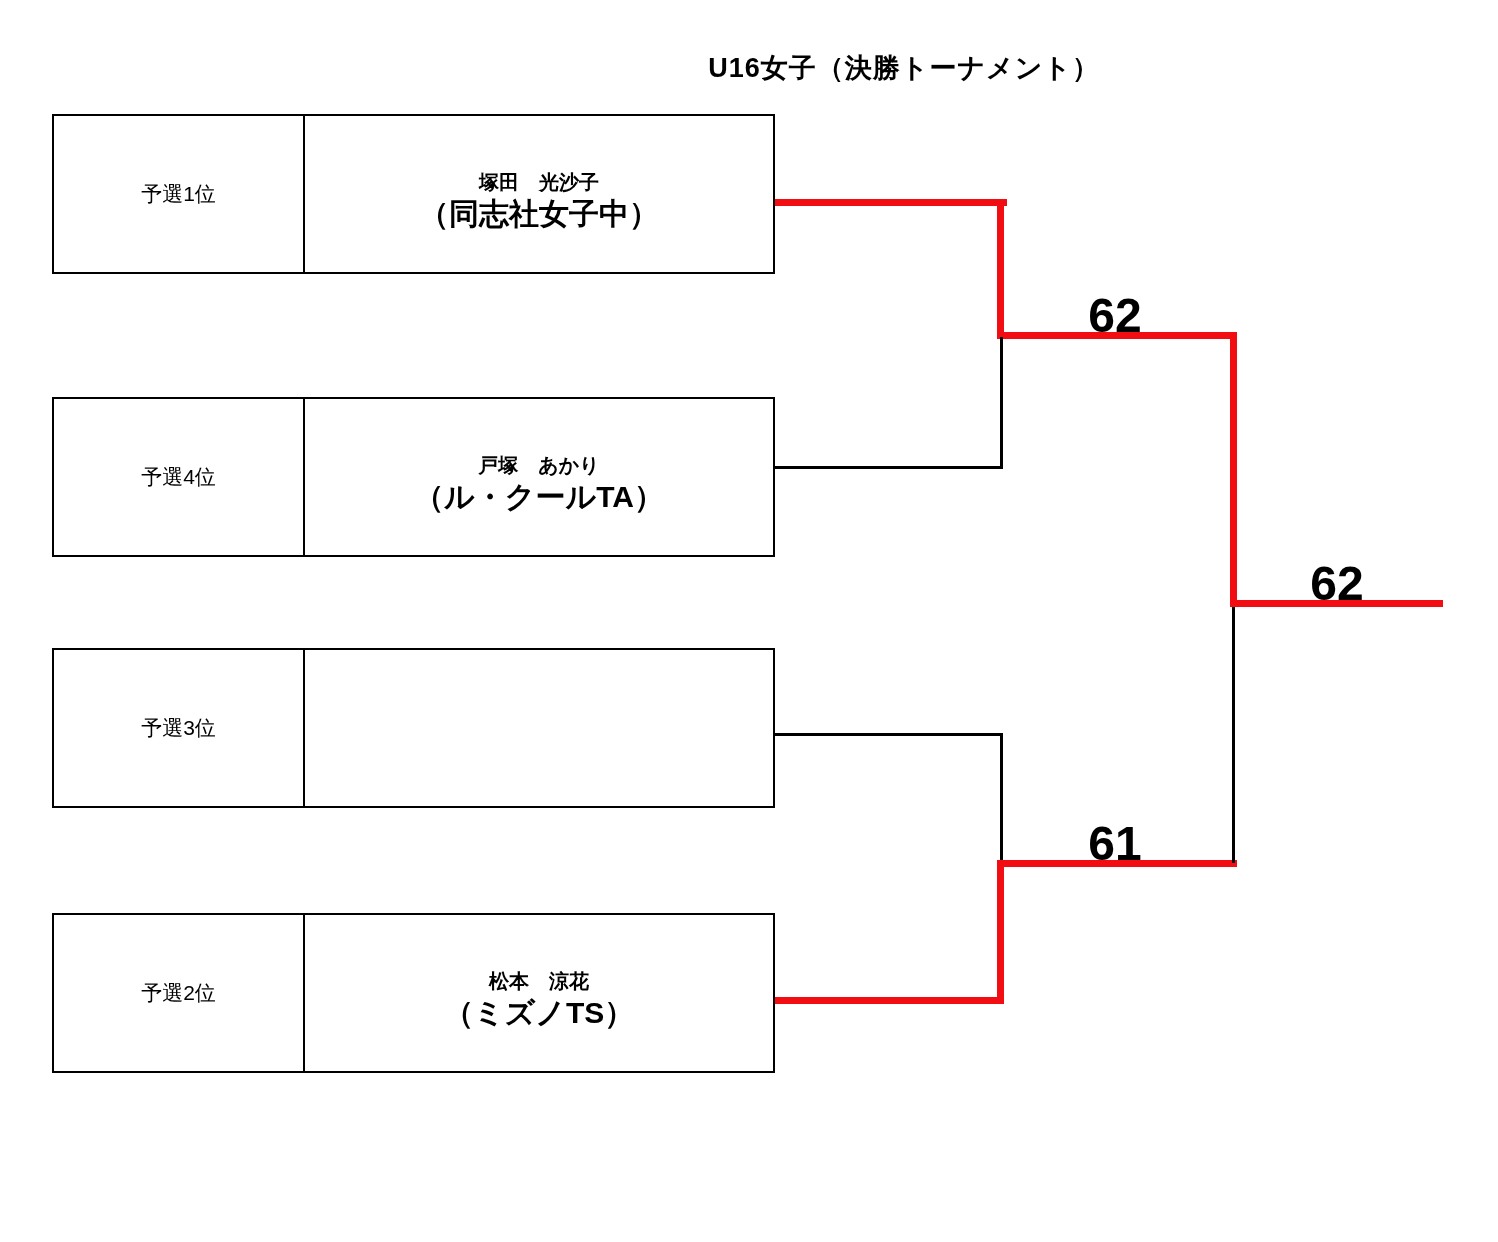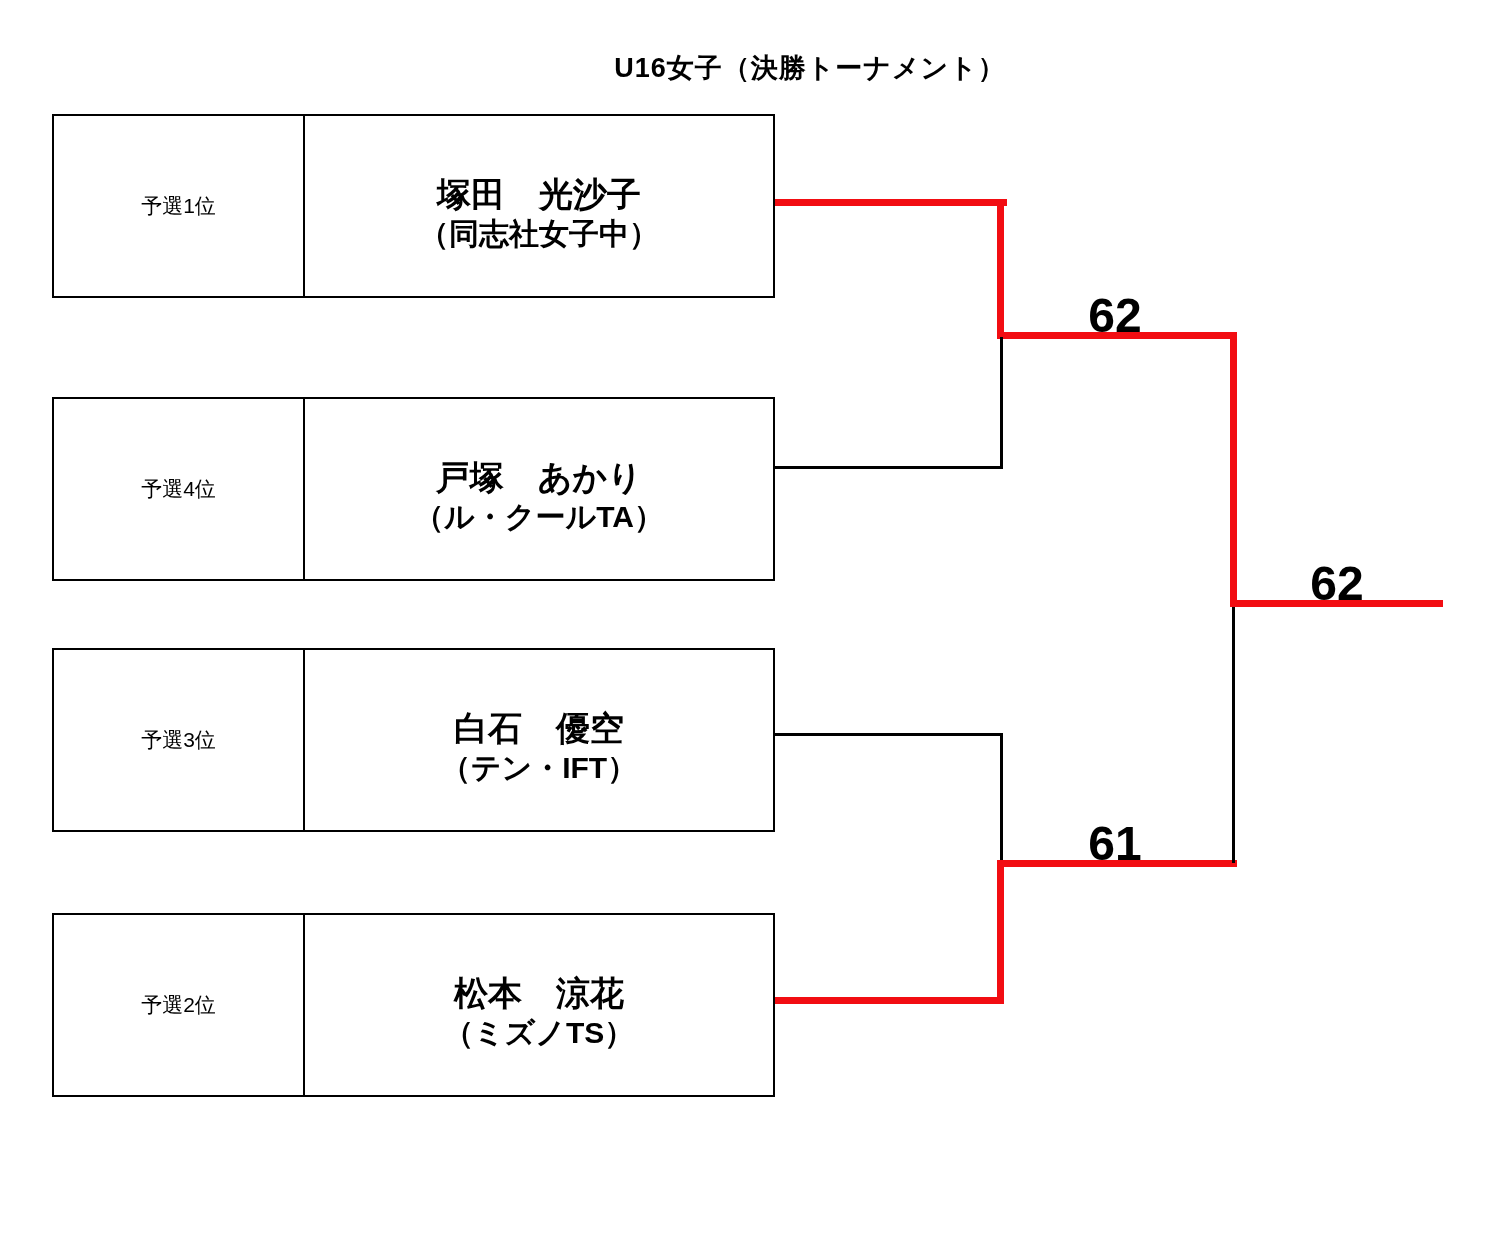--- a/index.html
+++ b/index.html
@@ -13,32 +13,32 @@
     width: 1498px;
     height: 1242px;
     background: #ffffff;
     overflow: hidden;
   }
   .title {
     position: absolute;
     left: 520px;
     top: 50px;
     width: 580px;
-    text-align: center;
+    text-align: right;
     font-size: 27px;
     font-weight: bold;
     color: #000;
     letter-spacing: 1px;
     white-space: nowrap;
   }
   .entry {
     position: absolute;
     left: 52px;
     width: 723px;
-    height: 184px;
+    height: 160px;
     border: 2px solid #000;
     box-sizing: border-box;
     display: flex;
   }
   .seed {
     width: 251px;
     flex: 0 0 251px;
     border-right: 2px solid #000;
     box-sizing: border-box;
     display: flex;
@@ -50,21 +50,21 @@
   .player {
     flex: 1 1 auto;
     display: flex;
     flex-direction: column;
     align-items: center;
     justify-content: center;
     padding-top: 16px;
     box-sizing: border-box;
   }
   .pname {
-    font-size: 34px;
+    font-size: 20px;
     font-weight: bold;
     color: #000;
     line-height: 1.15;
     white-space: nowrap;
   }
   .pclub {
     font-size: 30px;
     font-weight: bold;
     color: #000;
     line-height: 1.3;
@@ -103,24 +103,20 @@
   <div class="entry" style="top:397px">
     <div class="seed">予選4位</div>
     <div class="player">
       <div class="pname">戸塚　あかり</div>
       <div class="pclub">（ル・クールTA）</div>
     </div>
   </div>
 
   <div class="entry" style="top:648px">
     <div class="seed">予選3位</div>
-    <div class="player">
-      <div class="pname">白石　優空</div>
-      <div class="pclub">（テン・IFT）</div>
-    </div>
   </div>
 
   <div class="entry" style="top:913px">
     <div class="seed">予選2位</div>
     <div class="player">
       <div class="pname">松本　涼花</div>
       <div class="pclub">（ミズノTS）</div>
     </div>
   </div>
 

